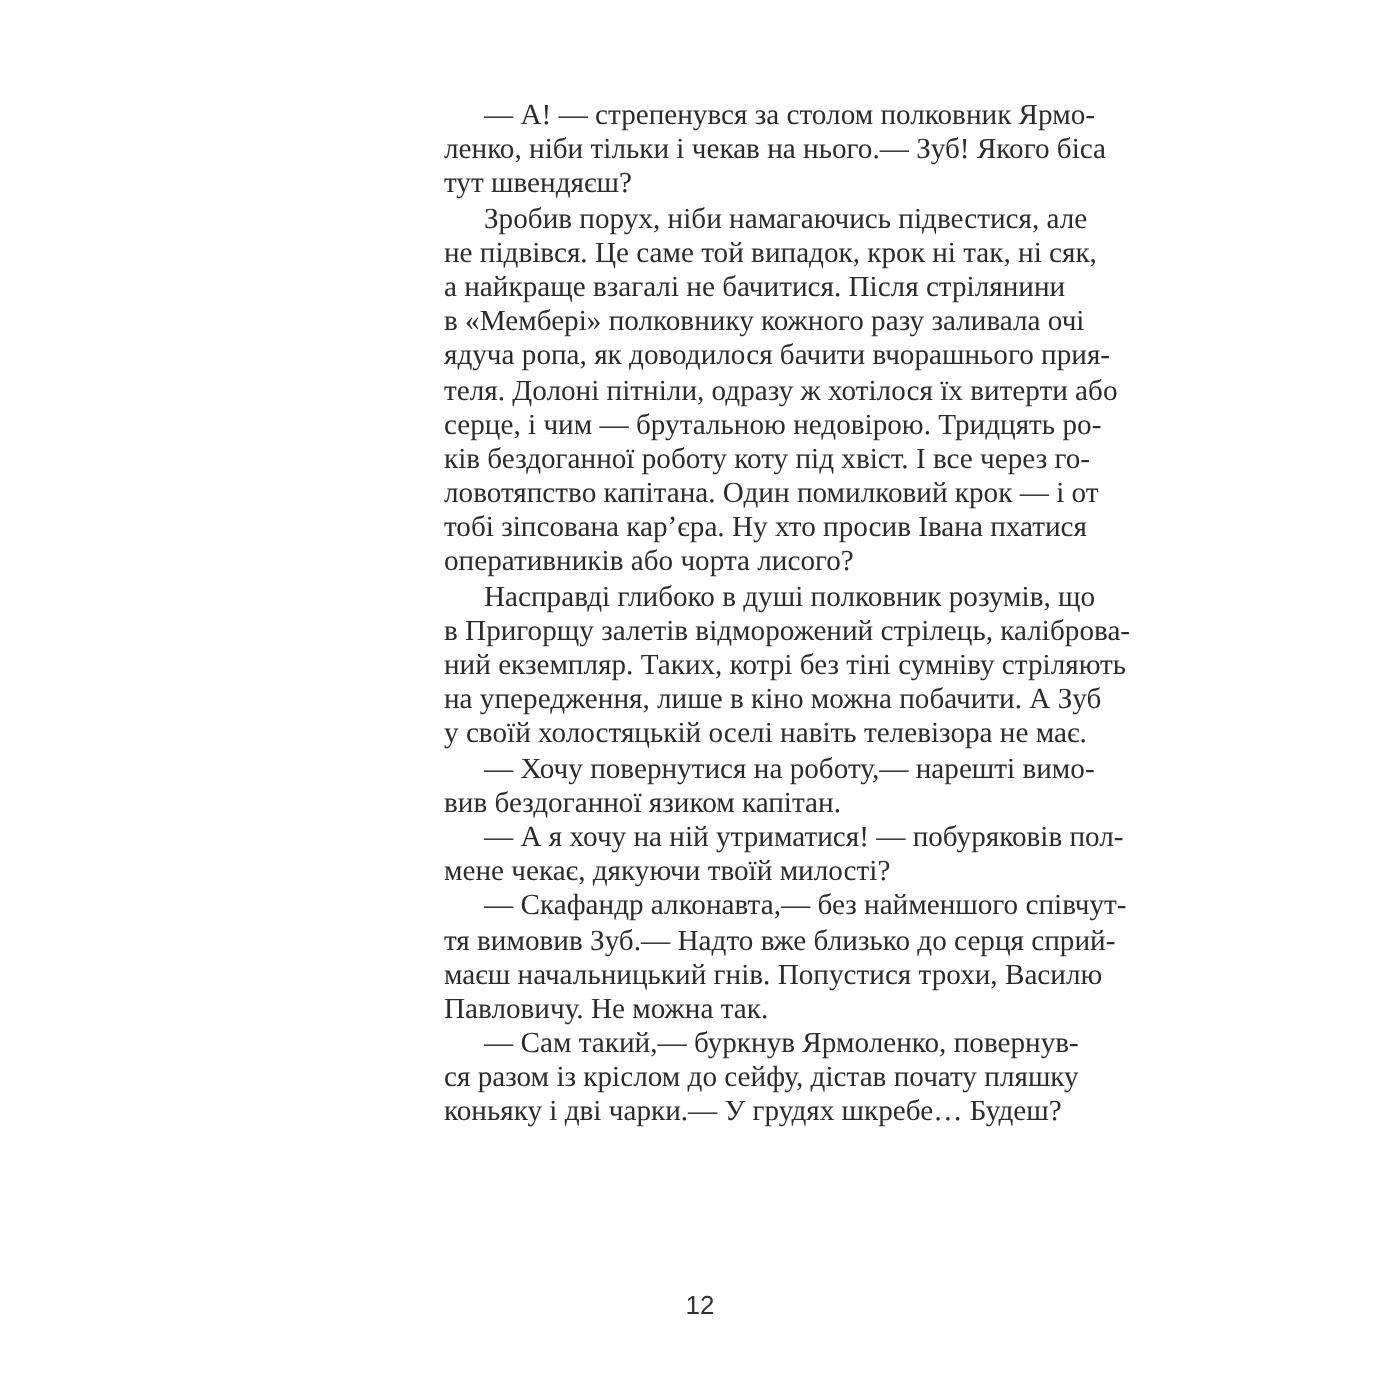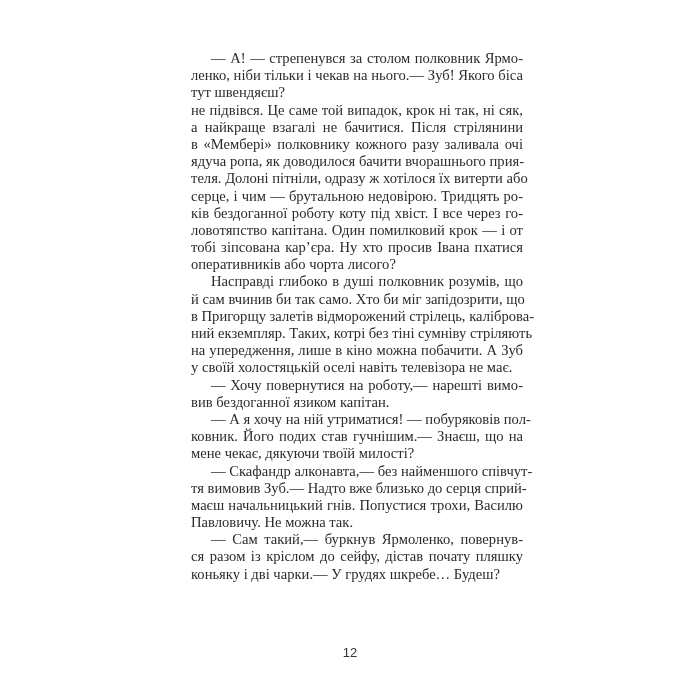--- a/index.html
+++ b/index.html
@@ -3,55 +3,54 @@
 <meta charset="utf-8">
 <style>
   html, body { margin:0; padding:0; }
   body { width:700px; height:700px; background:#ffffff; position:relative; overflow:hidden; }
   .page-text {
     position:absolute; left:191px; top:50px; width:332px;
     font-family: "Liberation Serif", "DejaVu Serif", serif;
     font-size:14.6px; line-height:17.2px; color:#2b2b2b;
     text-align:justify; hyphens:manual;
   }
-  .line { display:block; height:17.2px; white-space:nowrap; text-align:justify; text-align-last:justify; }
+  .line { display:block; height:17.2px; white-space:nowrap; text-align:justify; text-align-last:justify;margin-left:31px; }
   .line.last { text-align-last:left; }
   .line.indent { padding-left:20px; }
   .page-number {
     position:absolute; left:0; width:700px; top:645px; text-align:center;
     font-family: "Liberation Sans", "DejaVu Sans", sans-serif; font-size:13px; color:#333;
   }
 </style>
 </head>
 <body>
 
 <div class="page-text" id="body-text">
     <span class="line indent">— А! — стрепенувся за столом полковник Ярмо-</span>
     <span class="line">ленко, ніби тільки і чекав на нього.— Зуб! Якого біса</span>
     <span class="line last">тут швендяєш?</span>
+    <span class="line indent">Зробив порух, ніби намагаючись підвестися, але</span>
     <span class="line">не підвівся. Це саме той випадок, крок ні так, ні сяк,</span>
     <span class="line">а найкраще взагалі не бачитися. Після стрілянини</span>
     <span class="line">в «Мембері» полковнику кожного разу заливала очі</span>
     <span class="line">ядуча ропа, як доводилося бачити вчорашнього прия-</span>
     <span class="line">теля. Долоні пітніли, одразу ж хотілося їх витерти або</span>
     <span class="line">серце, і чим — брутальною недовірою. Тридцять ро-</span>
     <span class="line">ків бездоганної роботу коту під хвіст. І все через го-</span>
     <span class="line">ловотяпство капітана. Один помилковий крок — і от</span>
     <span class="line">тобі зіпсована кар’єра. Ну хто просив Івана пхатися</span>
     <span class="line last">оперативників або чорта лисого?</span>
     <span class="line indent">Насправді глибоко в душі полковник розумів, що</span>
-    <span class="line">й сам вчинив би так само. Хто би міг запідозрити, що</span>
     <span class="line">в Пригорщу залетів відморожений стрілець, каліброва-</span>
     <span class="line">ний екземпляр. Таких, котрі без тіні сумніву стріляють</span>
     <span class="line">на упередження, лише в кіно можна побачити. А Зуб</span>
     <span class="line last">у своїй холостяцькій оселі навіть телевізора не має.</span>
     <span class="line indent">— Хочу повернутися на роботу,— нарешті вимо-</span>
     <span class="line last">вив бездоганної язиком капітан.</span>
     <span class="line indent">— А я хочу на ній утриматися! — побуряковів пол-</span>
-    <span class="line">ковник. Його подих став гучнішим.— Знаєш, що на</span>
     <span class="line last">мене чекає, дякуючи твоїй милості?</span>
     <span class="line indent">— Скафандр алконавта,— без найменшого співчут-</span>
     <span class="line">тя вимовив Зуб.— Надто вже близько до серця сприй-</span>
     <span class="line">маєш начальницький гнів. Попустися трохи, Василю</span>
     <span class="line last">Павловичу. Не можна так.</span>
     <span class="line indent">— Сам такий,— буркнув Ярмоленко, повернув-</span>
     <span class="line">ся разом із кріслом до сейфу, дістав почату пляшку</span>
     <span class="line last">коньяку і дві чарки.— У грудях шкребе… Будеш?</span>
   </div>
 <div class="page-number">12</div>

